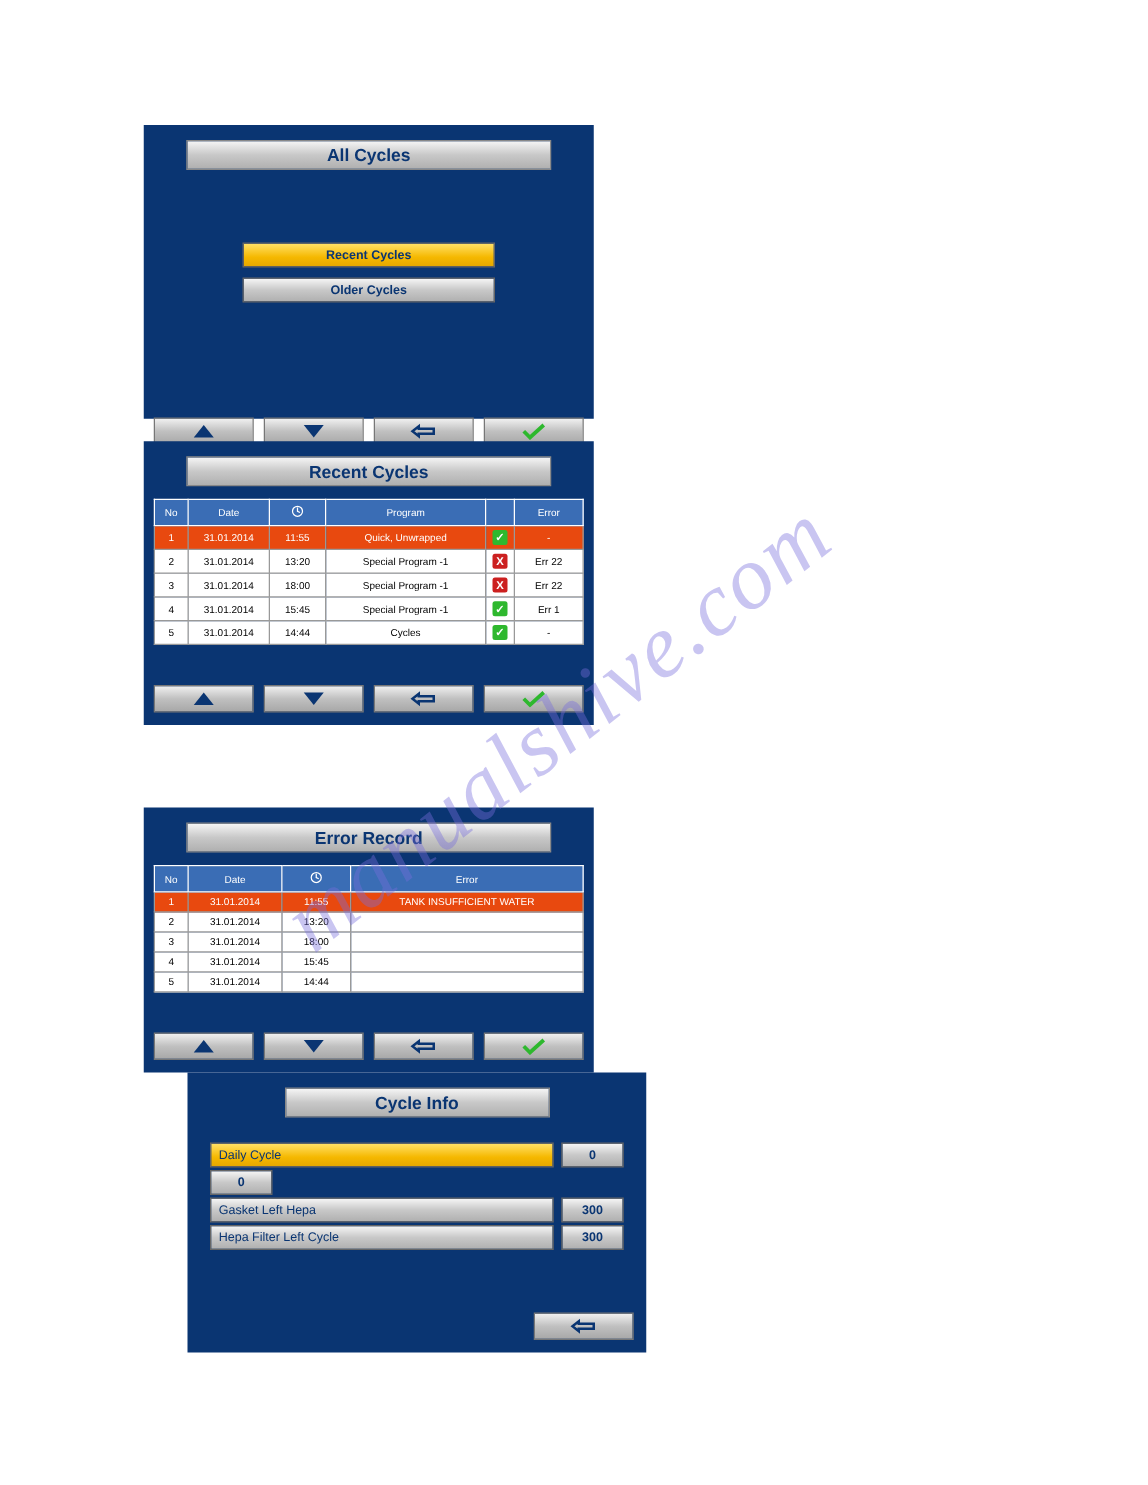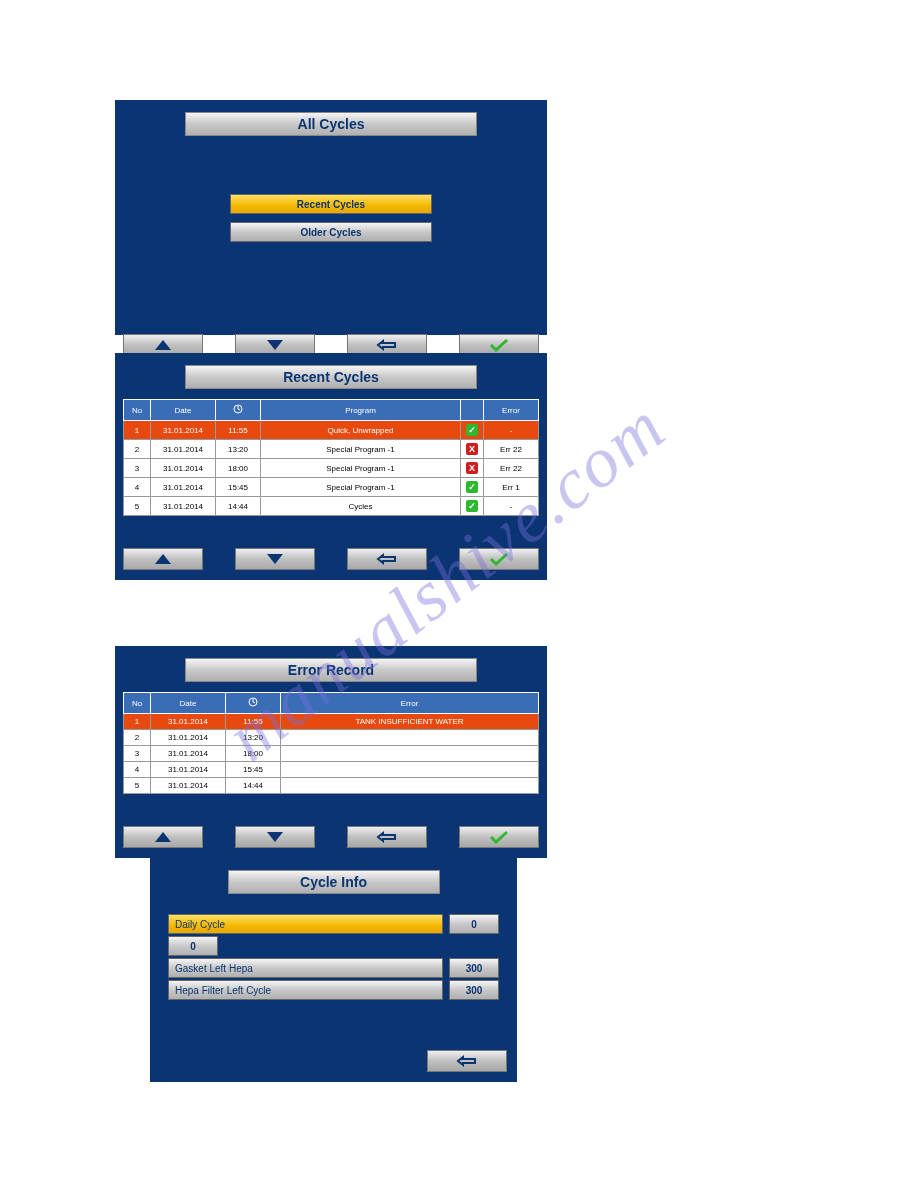--- a/index.html
+++ b/index.html
@@ -24,21 +24,21 @@
     letter-spacing: 2px;
   }
   .page {
     padding: 100px 0 80px 115px;
     display: flex;
     flex-direction: column;
     gap: 18px;
   }
   .panel {
     background: #0a3572;
-    width: 432px;
+    width: 360px;
     position: relative;
     padding-bottom: 10px;
   }
   .header-bar {
     margin: 12px auto 0;
     width: 290px;
     height: 22px;
     background: linear-gradient(to bottom, #f5f5f5 0%, #c8c8c8 50%, #b0b0b0 100%);
     border: 1px solid #888;
     display: flex;

